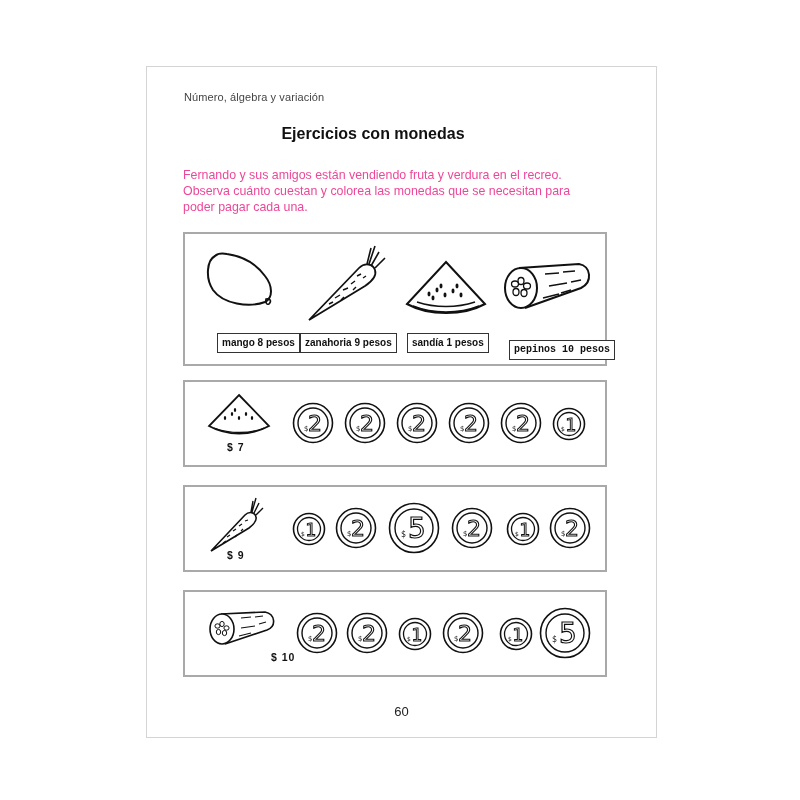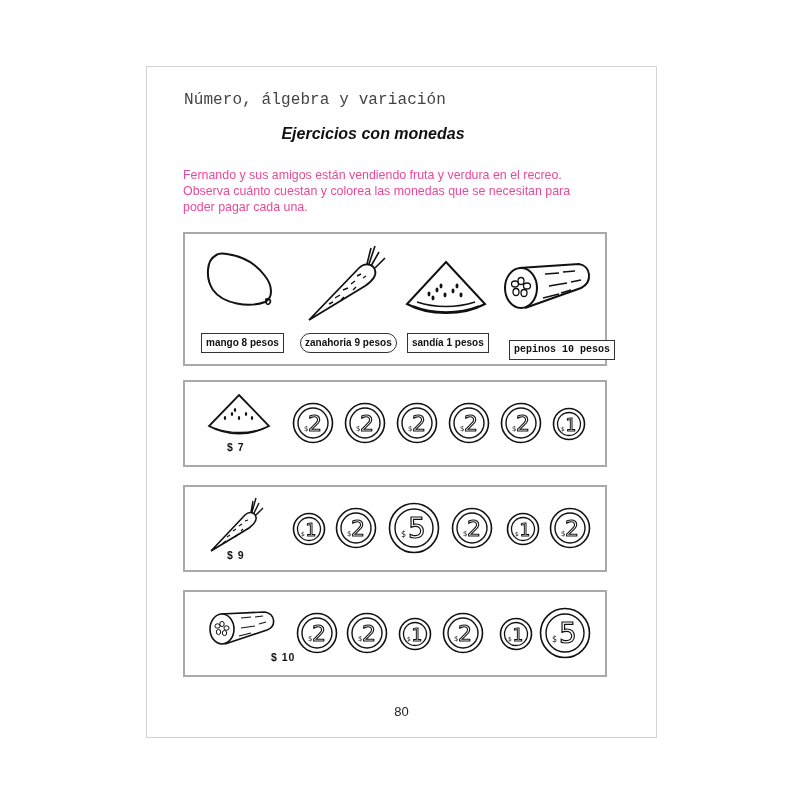--- a/index.html
+++ b/index.html
@@ -5,26 +5,26 @@
     html, body { margin: 0; padding: 0; }
     body {
       width: 800px; height: 800px; background: #ffffff; position: relative; overflow: hidden;
       font-family: "DejaVu Sans", sans-serif; color: #111;
     }
     .page {
       position: absolute; left: 146px; top: 66px; width: 511px; height: 672px;
       border: 1.5px solid #d4d4d4; background: #fff; box-sizing: border-box;
     }
     .section-label {
-      position: absolute; left: 184px; top: 91px; font-size: 16px; color: #444;
-      font-family: Liberation Mono, monospace; letter-spacing: 0.1px;
+      position: absolute; left: 184px; top: 91px; font-size: 11px; color: #444;
+      font-family: Liberation Sans, sans-serif; letter-spacing: 0.1px;
     }
     .title {
       position: absolute; left: 146px; width: 454px; top: 125px; text-align: center;
-      font-size: 16px; font-weight: bold; font-family: "Liberation Sans", sans-serif; color: #111; font-style: italic;
+      font-size: 16px; font-weight: bold; font-family: "Liberation Sans", sans-serif; color: #111;
     }
     .instructions {
       position: absolute; left: 183px; top: 167px; width: 420px; font-size: 12.4px; line-height: 16px;
       font-family: "Liberation Sans", sans-serif; color: #ec4899;
     }
     .panel {
       position: absolute; left: 183px; width: 424px; border: 2px solid #a9a9a9; box-sizing: border-box; background: #fff;
     }
     .p1 { top: 232px; height: 134px; }
     .p2 { top: 380px; height: 87px; }
@@ -58,30 +58,30 @@
 <div class="instructions">Fernando y sus amigos están vendiendo fruta y verdura en el recreo. Observa cuánto cuestan y colorea las monedas que se necesitan para poder pagar cada una.</div>
 
 <div class="panel p1">
 
   <div class="item" style="left:18px; top:16px;">
     <svg width="72" height="62" viewBox="0 0 72 62">
       <path d="M12 6 C 4 10, 2 28, 10 40 C 20 54, 46 58, 62 52 C 70 48, 70 36, 62 26 C 52 12, 38 6, 24 4 C 18 3, 14 4, 12 6 Z" fill="none" stroke="#111" stroke-width="2"></path>
       <path d="M63 49 C 67 48, 69 51, 66 54 C 64 55, 62 53, 63 49 Z" fill="none" stroke="#111" stroke-width="1.6"></path>
     </svg>
   </div>
-  <div class="price-tag" style="left:16px; top:99px;">mango 8 pesos</div>
+  <div class="price-tag" style="left:32px; top:99px;">mango 8 pesos</div>
 
   <div class="item" style="left:120px; top:4px;">
     <svg width="90" height="86" viewBox="0 0 90 86">
       <path d="M4 82 L 54 30 C 60 24, 68 26, 70 32 C 72 38, 66 44, 60 48 Z" fill="none" stroke="#111" stroke-width="1.8"></path>
       <path d="M62 26 L 66 10 M66 28 L 74 14 M70 30 L 80 20 M64 26 L 70 8" stroke="#111" stroke-width="1.6" fill="none"></path>
       <path d="M30 60 l5 -3 M38 52 l5 -2 M46 46 l4 -3 M24 66 l4 -2 M52 38 l4 -2 M36 62 l3 -3 M48 52 l3 -3 M58 40 l3 -2" stroke="#111" stroke-width="1.4"></path>
     </svg>
   </div>
-  <div class="price-tag" style="left:115px; top:99px;border-radius:10px;">zanahoria 9 pesos</div>
+  <div class="price-tag" style="left:115px; top:99px;">zanahoria 9 pesos</div>
 
   <div class="item" style="left:218px; top:24px;">
     <svg width="86" height="62" viewBox="0 0 86 62">
       <path d="M43 4 L 82 46 C 60 58, 26 58, 4 46 Z" fill="none" stroke="#111" stroke-width="2"></path>
       <path d="M10 48 C 30 56, 56 56, 76 48" fill="none" stroke="#111" stroke-width="1.6"></path>
       <path d="M14 44 C 32 50, 54 50, 72 44" fill="none" stroke="#111" stroke-width="1.4"></path>
       <g fill="#111">
         <ellipse cx="26" cy="36" rx="1.5" ry="2.4"></ellipse>
           <ellipse cx="34" cy="32" rx="1.5" ry="2.4"></ellipse>
         <ellipse cx="42" cy="37" rx="1.5" ry="2.4"></ellipse>
@@ -299,13 +299,13 @@
   <div class="coin" style="left:354px; top:15px;">
     <svg width="52" height="52" viewBox="0 0 52 52">
         <circle cx="26" cy="26" r="24.5" fill="#fff" stroke="#111" stroke-width="1.6"></circle>
         <circle cx="26" cy="26" r="19" fill="none" stroke="#111" stroke-width="1.4"></circle>
         <text x="29" y="36" font-family="DejaVu Sans, sans-serif" font-size="28" text-anchor="middle" fill="none" stroke="#111" stroke-width="1.2">5</text>
         <text x="13" y="35" font-size="8" fill="#111" font-family="DejaVu Sans, sans-serif">$</text>
       </svg>
   </div>
 </div>
 
-<div class="page-number">80</div>
+<div class="page-number">60</div>
 
 </body></html>

